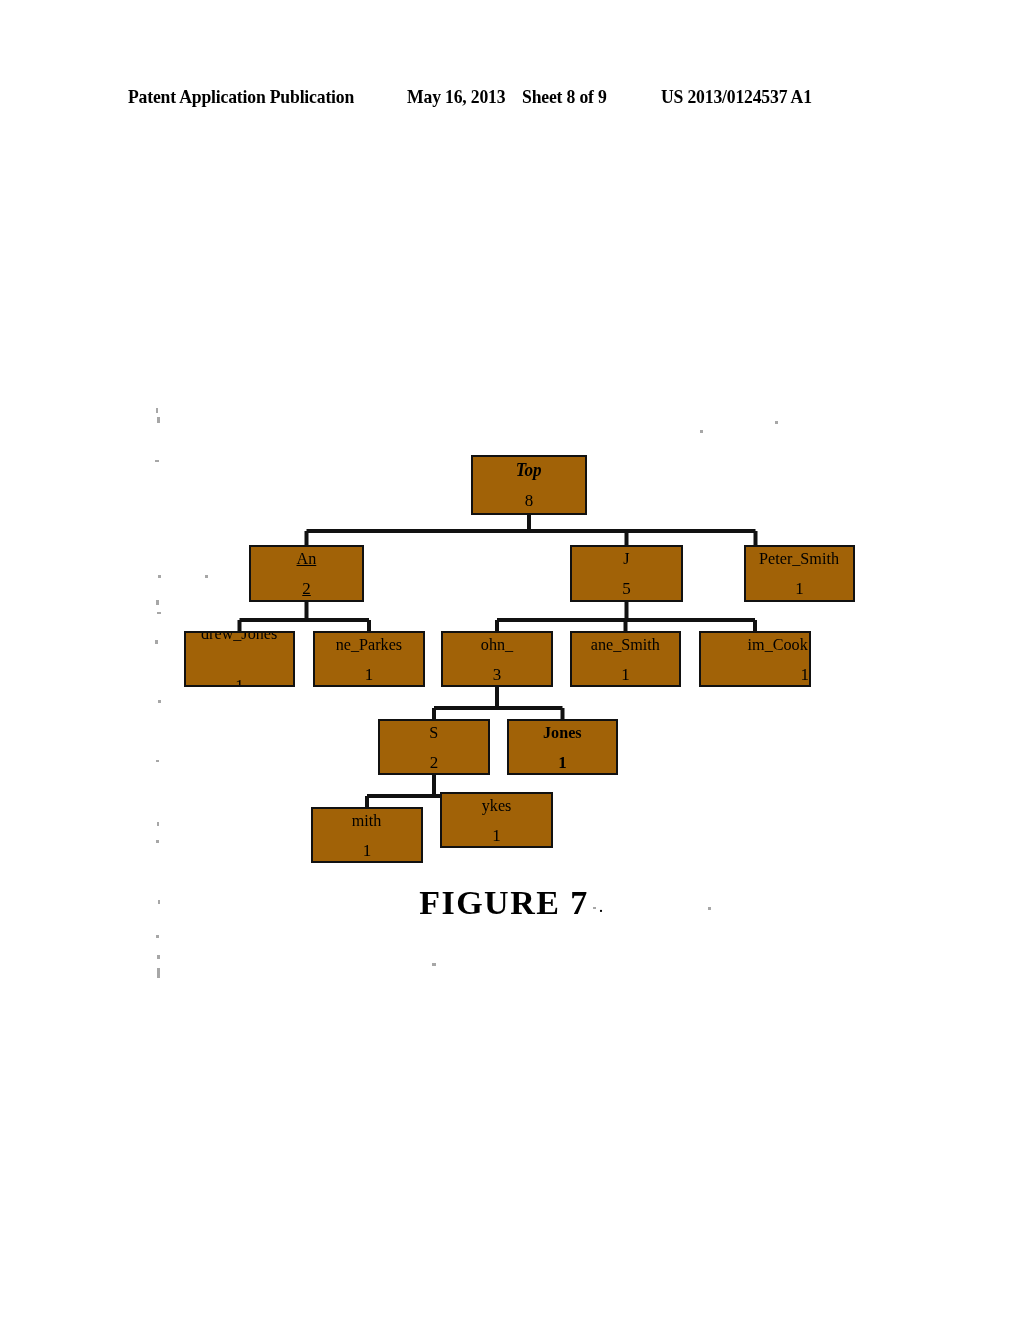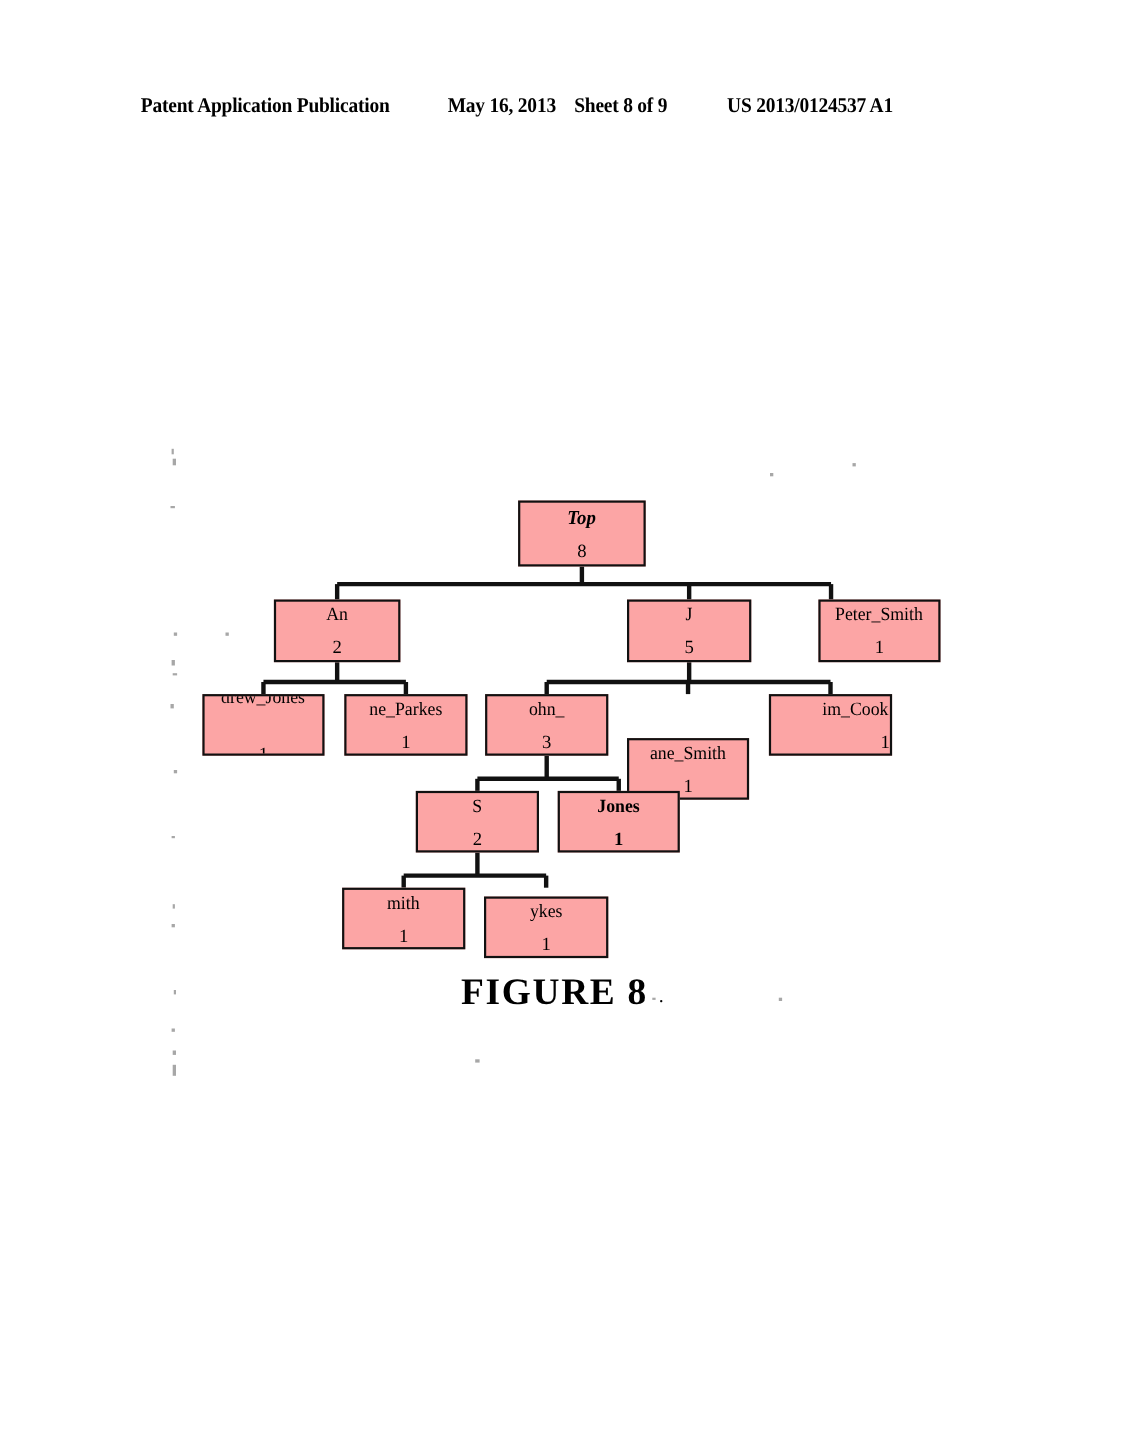--- a/index.html
+++ b/index.html
@@ -48,21 +48,21 @@
     position: absolute;
     left: 0;
     top: 0;
   }
 
   
   .node {
     position: absolute;
     box-sizing: border-box;
     border: 2px solid #111111;
-    background: #fca5a5;
+    background: #a16207;
     display: flex;
     flex-direction: column;
     align-items: center;
     justify-content: center;
     overflow: hidden;
   }
   .node .node-label {
     font-size: 17px;
     line-height: 1;
     white-space: nowrap;
@@ -142,21 +142,21 @@
         <line x1="367" y1="796" x2="367" y2="807"></line>
         <line x1="496.5" y1="796" x2="496.5" y2="807"></line>
       </g>
   </svg>
 
   <div id="node-layer">
       <div class="node root" style="left: 471px; top: 455px; width: 116px; height: 60px;">
         <div class="node-label">Top</div>
         <div class="node-count">8</div>
       </div>
-      <div class="node" style="left: 249px; top: 545px; width: 115px; height: 57px;">
+      <div class="node" style="left: 249px; top: 545px; width: 115px; height: 57px; text-decoration: underline;">
         <div class="node-label">An</div>
         <div class="node-count">2</div>
       </div>
       <div class="node" style="left: 570px; top: 545px; width: 113px; height: 57px;">
         <div class="node-label">J</div>
         <div class="node-count">5</div>
       </div>
       <div class="node" style="left: 700px; top: 545px; width: 111px; height: 57px; margin-left: 44px;">
         <div class="node-label">Peter_Smith</div>
         <div class="node-count">1</div>
@@ -166,41 +166,41 @@
         <div class="node-count">1</div>
       </div>
       <div class="node" style="left: 313px; top: 631px; width: 112px; height: 56px;">
         <div class="node-label">ne_Parkes</div>
         <div class="node-count">1</div>
       </div>
       <div class="node" style="left: 441px; top: 631px; width: 112px; height: 56px;">
         <div class="node-label">ohn_</div>
         <div class="node-count">3</div>
       </div>
-      <div class="node" style="left: 570px; top: 631px; width: 111px; height: 56px; margin-top: 40px;">
+      <div class="node" style="left: 570px; top: 631px; width: 111px; height: 56px;">
         <div class="node-label">ane_Smith</div>
         <div class="node-count">1</div>
       </div>
       <div class="node" style="left: 699px; top: 631px; width: 112px; height: 56px; align-items: flex-end;">
         <div class="node-label">im_Cook</div>
         <div class="node-count">1</div>
       </div>
       <div class="node" style="left: 378px; top: 719px; width: 112px; height: 56px;">
         <div class="node-label">S</div>
         <div class="node-count">2</div>
       </div>
       <div class="node" style="left: 507px; top: 719px; width: 111px; height: 56px; font-weight: bold;">
         <div class="node-label">Jones</div>
         <div class="node-count">1</div>
       </div>
       <div class="node" style="left: 311px; top: 807px; width: 112px; height: 56px;">
         <div class="node-label">mith</div>
         <div class="node-count">1</div>
       </div>
-      <div class="node" style="left: 440px; top: 815px; width: 113px; height: 56px;">
+      <div class="node" style="left: 440px; top: 792px; width: 113px; height: 56px;">
         <div class="node-label">ykes</div>
         <div class="node-count">1</div>
       </div>
     </div>
 
   <div id="speckle-layer">
       <div class="speck" style="left: 156px; top: 408px; width: 2px; height: 5px;"></div>
       <div class="speck" style="left: 157px; top: 417px; width: 3px; height: 6px;"></div>
       <div class="speck" style="left: 155px; top: 460px; width: 4px; height: 2px;"></div>
       <div class="speck" style="left: 158px; top: 575px; width: 3px; height: 3px;"></div>
@@ -217,16 +217,16 @@
       <div class="speck" style="left: 157px; top: 968px; width: 3px; height: 10px;"></div>
       <div class="speck" style="left: 205px; top: 575px; width: 3px; height: 3px;"></div>
       <div class="speck" style="left: 432px; top: 963px; width: 4px; height: 3px;"></div>
       <div class="speck" style="left: 700px; top: 430px; width: 3px; height: 3px;"></div>
       <div class="speck" style="left: 775px; top: 421px; width: 3px; height: 3px;"></div>
       <div class="speck" style="left: 708px; top: 907px; width: 3px; height: 3px;"></div>
       <div class="speck" style="left: 593px; top: 907px; width: 3px; height: 2px;"></div>
     </div>
 
   <div id="figure-caption">
-    <span>FIGURE 8</span><span class="cap-dot">.</span>
+    <span>FIGURE 7</span><span class="cap-dot">.</span>
   </div>
 
 </div>
 
 </body></html>

